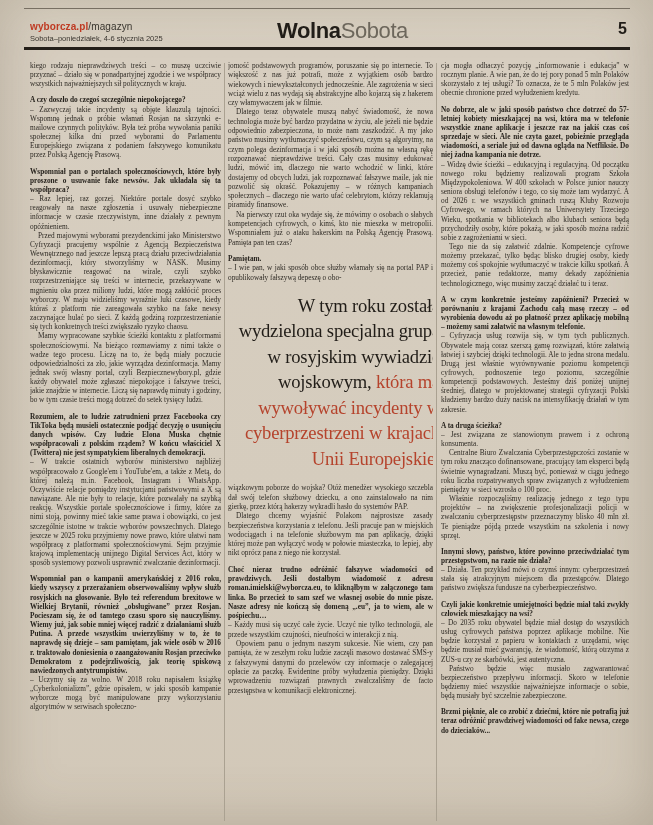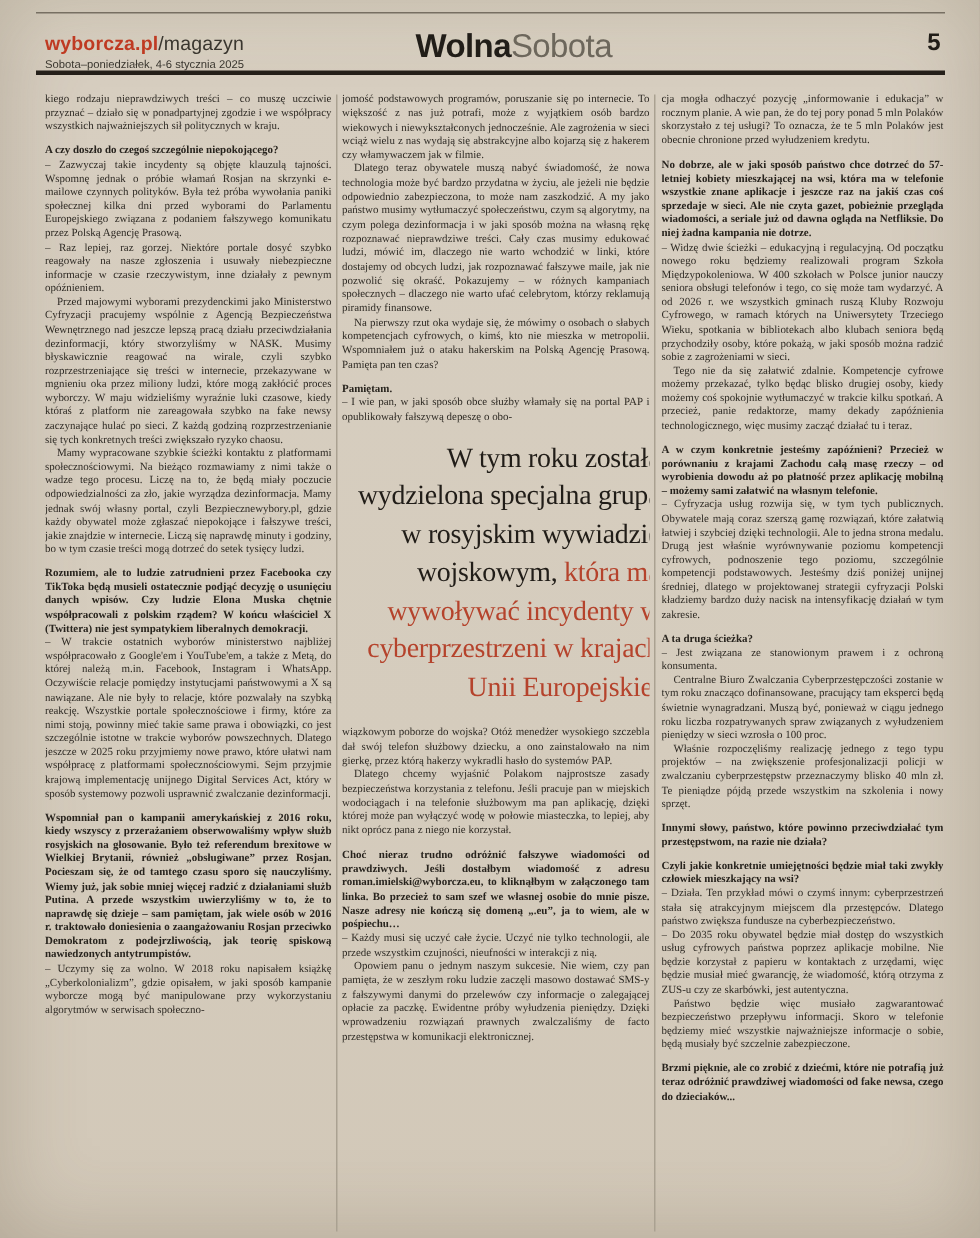--- a/index.html
+++ b/index.html
@@ -7,21 +7,21 @@
   .page{
     position:relative;width:653px;height:825px;margin:0 auto;
     background:#d7cec0;
     background-image:linear-gradient(180deg,#ddd5c6 0%,#d7cec0 6%,#d5ccbd 60%,#d2c8b8 100%);
     box-shadow:inset 0 0 55px rgba(96,84,62,.28);
     overflow:hidden;color:#2e2a24;
   }
   .toprule{position:absolute;left:24px;top:8px;width:606px;height:1px;background:#776f62;}
   .masthead{position:absolute;left:0;top:14px;width:653px;height:32px;}
   .mast-left{position:absolute;left:30px;top:7px;font-family:"Liberation Sans",sans-serif;}
-  .logo-line{font-size:13px;font-weight:bold;letter-spacing:.1px;}
+  .logo-line{font-size:10px;font-weight:bold;letter-spacing:.1px;}
   .logo-brand{color:#bf3a22;}
   .logo-section{color:#3a362f;font-weight:normal;}
   .date-line{font-size:7.5px;color:#3a362f;margin-top:2px;text-align:center;}
   .mast-center{position:absolute;left:0;right:0;top:4px;text-align:center;
     font-family:"Liberation Sans",sans-serif;font-size:22px;letter-spacing:-.4px;padding-left:32px;}
   .title-bold{font-weight:bold;color:#211d18;}
   .title-light{font-weight:normal;color:#6d675c;}
   .mast-right{position:absolute;right:26px;top:6px;font-family:"Liberation Sans",sans-serif;
     font-size:16px;font-weight:bold;color:#211d18;}
   .headrule{position:absolute;left:24px;top:47px;width:606px;height:3px;background:#241f19;}
@@ -64,20 +64,21 @@
     <div class="mast-right">5</div>
   </div>
 
   <div class="headrule"></div>
 
   <div class="content">
     <div class="col col1">
         <p class="para">kiego rodzaju nieprawdziwych treści – co muszę uczciwie przyznać – działo się w ponadpartyjnej zgodzie i we współpracy wszystkich najważniejszych sił politycznych w kraju.</p>
         <p class="para question">A czy doszło do czegoś szczególnie niepokojącego?</p>
         <p class="para">– Zazwyczaj takie incydenty są objęte klauzulą tajności. Wspomnę jednak o próbie włamań Rosjan na skrzynki e-mailowe czynnych polityków. Była też próba wywołania paniki społecznej kilka dni przed wyborami do Parlamentu Europejskiego związana z podaniem fałszywego komunikatu przez Polską Agencję Prasową.</p>
+        <p class="para question">Wspomniał pan o portalach społecznościowych, które były proszone o usuwanie fake newsów. Jak układała się ta współpraca?</p>
         <p class="para">– Raz lepiej, raz gorzej. Niektóre portale dosyć szybko reagowały na nasze zgłoszenia i usuwały niebezpieczne informacje w czasie rzeczywistym, inne działały z pewnym opóźnieniem.</p>
         <p class="para indent">Przed majowymi wyborami prezydenckimi jako Ministerstwo Cyfryzacji pracujemy wspólnie z Agencją Bezpieczeństwa Wewnętrznego nad jeszcze lepszą pracą działu przeciwdziałania dezinformacji, który stworzyliśmy w NASK. Musimy błyskawicznie reagować na wirale, czyli szybko rozprzestrzeniające się treści w internecie, przekazywane w mgnieniu oka przez miliony ludzi, które mogą zakłócić proces wyborczy. W maju widzieliśmy wyraźnie luki czasowe, kiedy któraś z platform nie zareagowała szybko na fake newsy zaczynające hulać po sieci. Z każdą godziną rozprzestrzenianie się tych konkretnych treści zwiększało ryzyko chaosu.</p>
         <p class="para indent">Mamy wypracowane szybkie ścieżki kontaktu z platformami społecznościowymi. Na bieżąco rozmawiamy z nimi także o wadze tego procesu. Liczę na to, że będą miały poczucie odpowiedzialności za zło, jakie wyrządza dezinformacja. Mamy jednak swój własny portal, czyli Bezpiecznewybory.pl, gdzie każdy obywatel może zgłaszać niepokojące i fałszywe treści, jakie znajdzie w internecie. Liczą się naprawdę minuty i godziny, bo w tym czasie treści mogą dotrzeć do setek tysięcy ludzi.</p>
         <p class="para question">Rozumiem, ale to ludzie zatrudnieni przez Facebooka czy TikToka będą musieli ostatecznie podjąć decyzję o usunięciu danych wpisów. Czy ludzie Elona Muska chętnie współpracowali z polskim rządem? W końcu właściciel X (Twittera) nie jest sympatykiem liberalnych demokracji.</p>
         <p class="para">– W trakcie ostatnich wyborów ministerstwo najbliżej współpracowało z Google'em i YouTube'em, a także z Metą, do której należą m.in. Facebook, Instagram i WhatsApp. Oczywiście relacje pomiędzy instytucjami państwowymi a X są nawiązane. Ale nie były to relacje, które pozwalały na szybką reakcję. Wszystkie portale społecznościowe i firmy, które za nimi stoją, powinny mieć takie same prawa i obowiązki, co jest szczególnie istotne w trakcie wyborów powszechnych. Dlatego jeszcze w 2025 roku przyjmiemy nowe prawo, które ułatwi nam współpracę z platformami społecznościowymi. Sejm przyjmie krajową implementację unijnego Digital Services Act, który w sposób systemowy pozwoli usprawnić zwalczanie dezinformacji.</p>
         <p class="para question">Wspomniał pan o kampanii amerykańskiej z 2016 roku, kiedy wszyscy z przerażaniem obserwowaliśmy wpływ służb rosyjskich na głosowanie. Było też referendum brexitowe w Wielkiej Brytanii, również „obsługiwane” przez Rosjan. Pocieszam się, że od tamtego czasu sporo się nauczyliśmy. Wiemy już, jak sobie mniej więcej radzić z działaniami służb Putina. A przede wszystkim uwierzyliśmy w to, że to naprawdę się dzieje – sam pamiętam, jak wiele osób w 2016 r. traktowało doniesienia o zaangażowaniu Rosjan przeciwko Demokratom z podejrzliwością, jak teorię spiskową nawiedzonych antytrumpistów.</p>
         <p class="para">– Uczymy się za wolno. W 2018 roku napisałem książkę „Cyberkolonializm”, gdzie opisałem, w jaki sposób kampanie wyborcze mogą być manipulowane przy wykorzystaniu algorytmów w serwisach społeczno-</p>
       </div>
     <div class="gutter g1"></div>
     <div class="col col2">
@@ -99,20 +100,20 @@
         <p class="para question">No dobrze, ale w jaki sposób państwo chce dotrzeć do 57-letniej kobiety mieszkającej na wsi, która ma w telefonie wszystkie znane aplikacje i jeszcze raz na jakiś czas coś sprzedaje w sieci. Ale nie czyta gazet, pobieżnie przegląda wiadomości, a seriale już od dawna ogląda na Netfliksie. Do niej żadna kampania nie dotrze.</p>
         <p class="para">– Widzę dwie ścieżki – edukacyjną i regulacyjną. Od początku nowego roku będziemy realizowali program Szkoła Międzypokoleniowa. W 400 szkołach w Polsce junior nauczy seniora obsługi telefonów i tego, co się może tam wydarzyć. A od 2026 r. we wszystkich gminach ruszą Kluby Rozwoju Cyfrowego, w ramach których na Uniwersytety Trzeciego Wieku, spotkania w bibliotekach albo klubach seniora będą przychodziły osoby, które pokażą, w jaki sposób można radzić sobie z zagrożeniami w sieci.</p>
         <p class="para indent">Tego nie da się załatwić zdalnie. Kompetencje cyfrowe możemy przekazać, tylko będąc blisko drugiej osoby, kiedy możemy coś spokojnie wytłumaczyć w trakcie kilku spotkań. A przecież, panie redaktorze, mamy dekady zapóźnienia technologicznego, więc musimy zacząć działać tu i teraz.</p>
         <p class="para question">A w czym konkretnie jesteśmy zapóźnieni? Przecież w porównaniu z krajami Zachodu całą masę rzeczy – od wyrobienia dowodu aż po płatność przez aplikację mobilną – możemy sami załatwić na własnym telefonie.</p>
         <p class="para">– Cyfryzacja usług rozwija się, w tym tych publicznych. Obywatele mają coraz szerszą gamę rozwiązań, które załatwią łatwiej i szybciej dzięki technologii. Ale to jedna strona medalu. Drugą jest właśnie wyrównywanie poziomu kompetencji cyfrowych, podnoszenie tego poziomu, szczególnie kompetencji podstawowych. Jesteśmy dziś poniżej unijnej średniej, dlatego w projektowanej strategii cyfryzacji Polski kładziemy bardzo duży nacisk na intensyfikację działań w tym zakresie.</p>
         <p class="para question">A ta druga ścieżka?</p>
         <p class="para">– Jest związana ze stanowionym prawem i z ochroną konsumenta.</p>
         <p class="para indent">Centralne Biuro Zwalczania Cyberprzestępczości zostanie w tym roku znacząco dofinansowane, pracujący tam eksperci będą świetnie wynagradzani. Muszą być, ponieważ w ciągu jednego roku liczba rozpatrywanych spraw związanych z wyłudzeniem pieniędzy w sieci wzrosła o 100 proc.</p>
         <p class="para indent">Właśnie rozpoczęliśmy realizację jednego z tego typu projektów – na zwiększenie profesjonalizacji policji w zwalczaniu cyberprzestępstw przeznaczymy blisko 40 mln zł. Te pieniądze pójdą przede wszystkim na szkolenia i nowy sprzęt.</p>
         <p class="para question">Innymi słowy, państwo, które powinno przeciwdziałać tym przestępstwom, na razie nie działa?</p>
+        <p class="para">– Działa. Ten przykład mówi o czymś innym: cyberprzestrzeń stała się atrakcyjnym miejscem dla przestępców. Dlatego państwo zwiększa fundusze na cyberbezpieczeństwo.</p>
         <p class="para question">Czyli jakie konkretnie umiejętności będzie miał taki zwykły człowiek mieszkający na wsi?</p>
-        <p class="para">– Działa. Ten przykład mówi o czymś innym: cyberprzestrzeń stała się atrakcyjnym miejscem dla przestępców. Dlatego państwo zwiększa fundusze na cyberbezpieczeństwo.</p>
         <p class="para">– Do 2035 roku obywatel będzie miał dostęp do wszystkich usług cyfrowych państwa poprzez aplikacje mobilne. Nie będzie korzystał z papieru w kontaktach z urzędami, więc będzie musiał mieć gwarancję, że wiadomość, którą otrzyma z ZUS-u czy ze skarbówki, jest autentyczna.</p>
         <p class="para indent">Państwo będzie więc musiało zagwarantować bezpieczeństwo przepływu informacji. Skoro w telefonie będziemy mieć wszystkie najważniejsze informacje o sobie, będą musiały być szczelnie zabezpieczone.</p>
         <p class="para question">Brzmi pięknie, ale co zrobić z dziećmi, które nie potrafią już teraz odróżnić prawdziwej wiadomości od fake newsa, czego do dzieciaków...</p>
       </div>
   </div>
 </div>
 
 </body></html>

